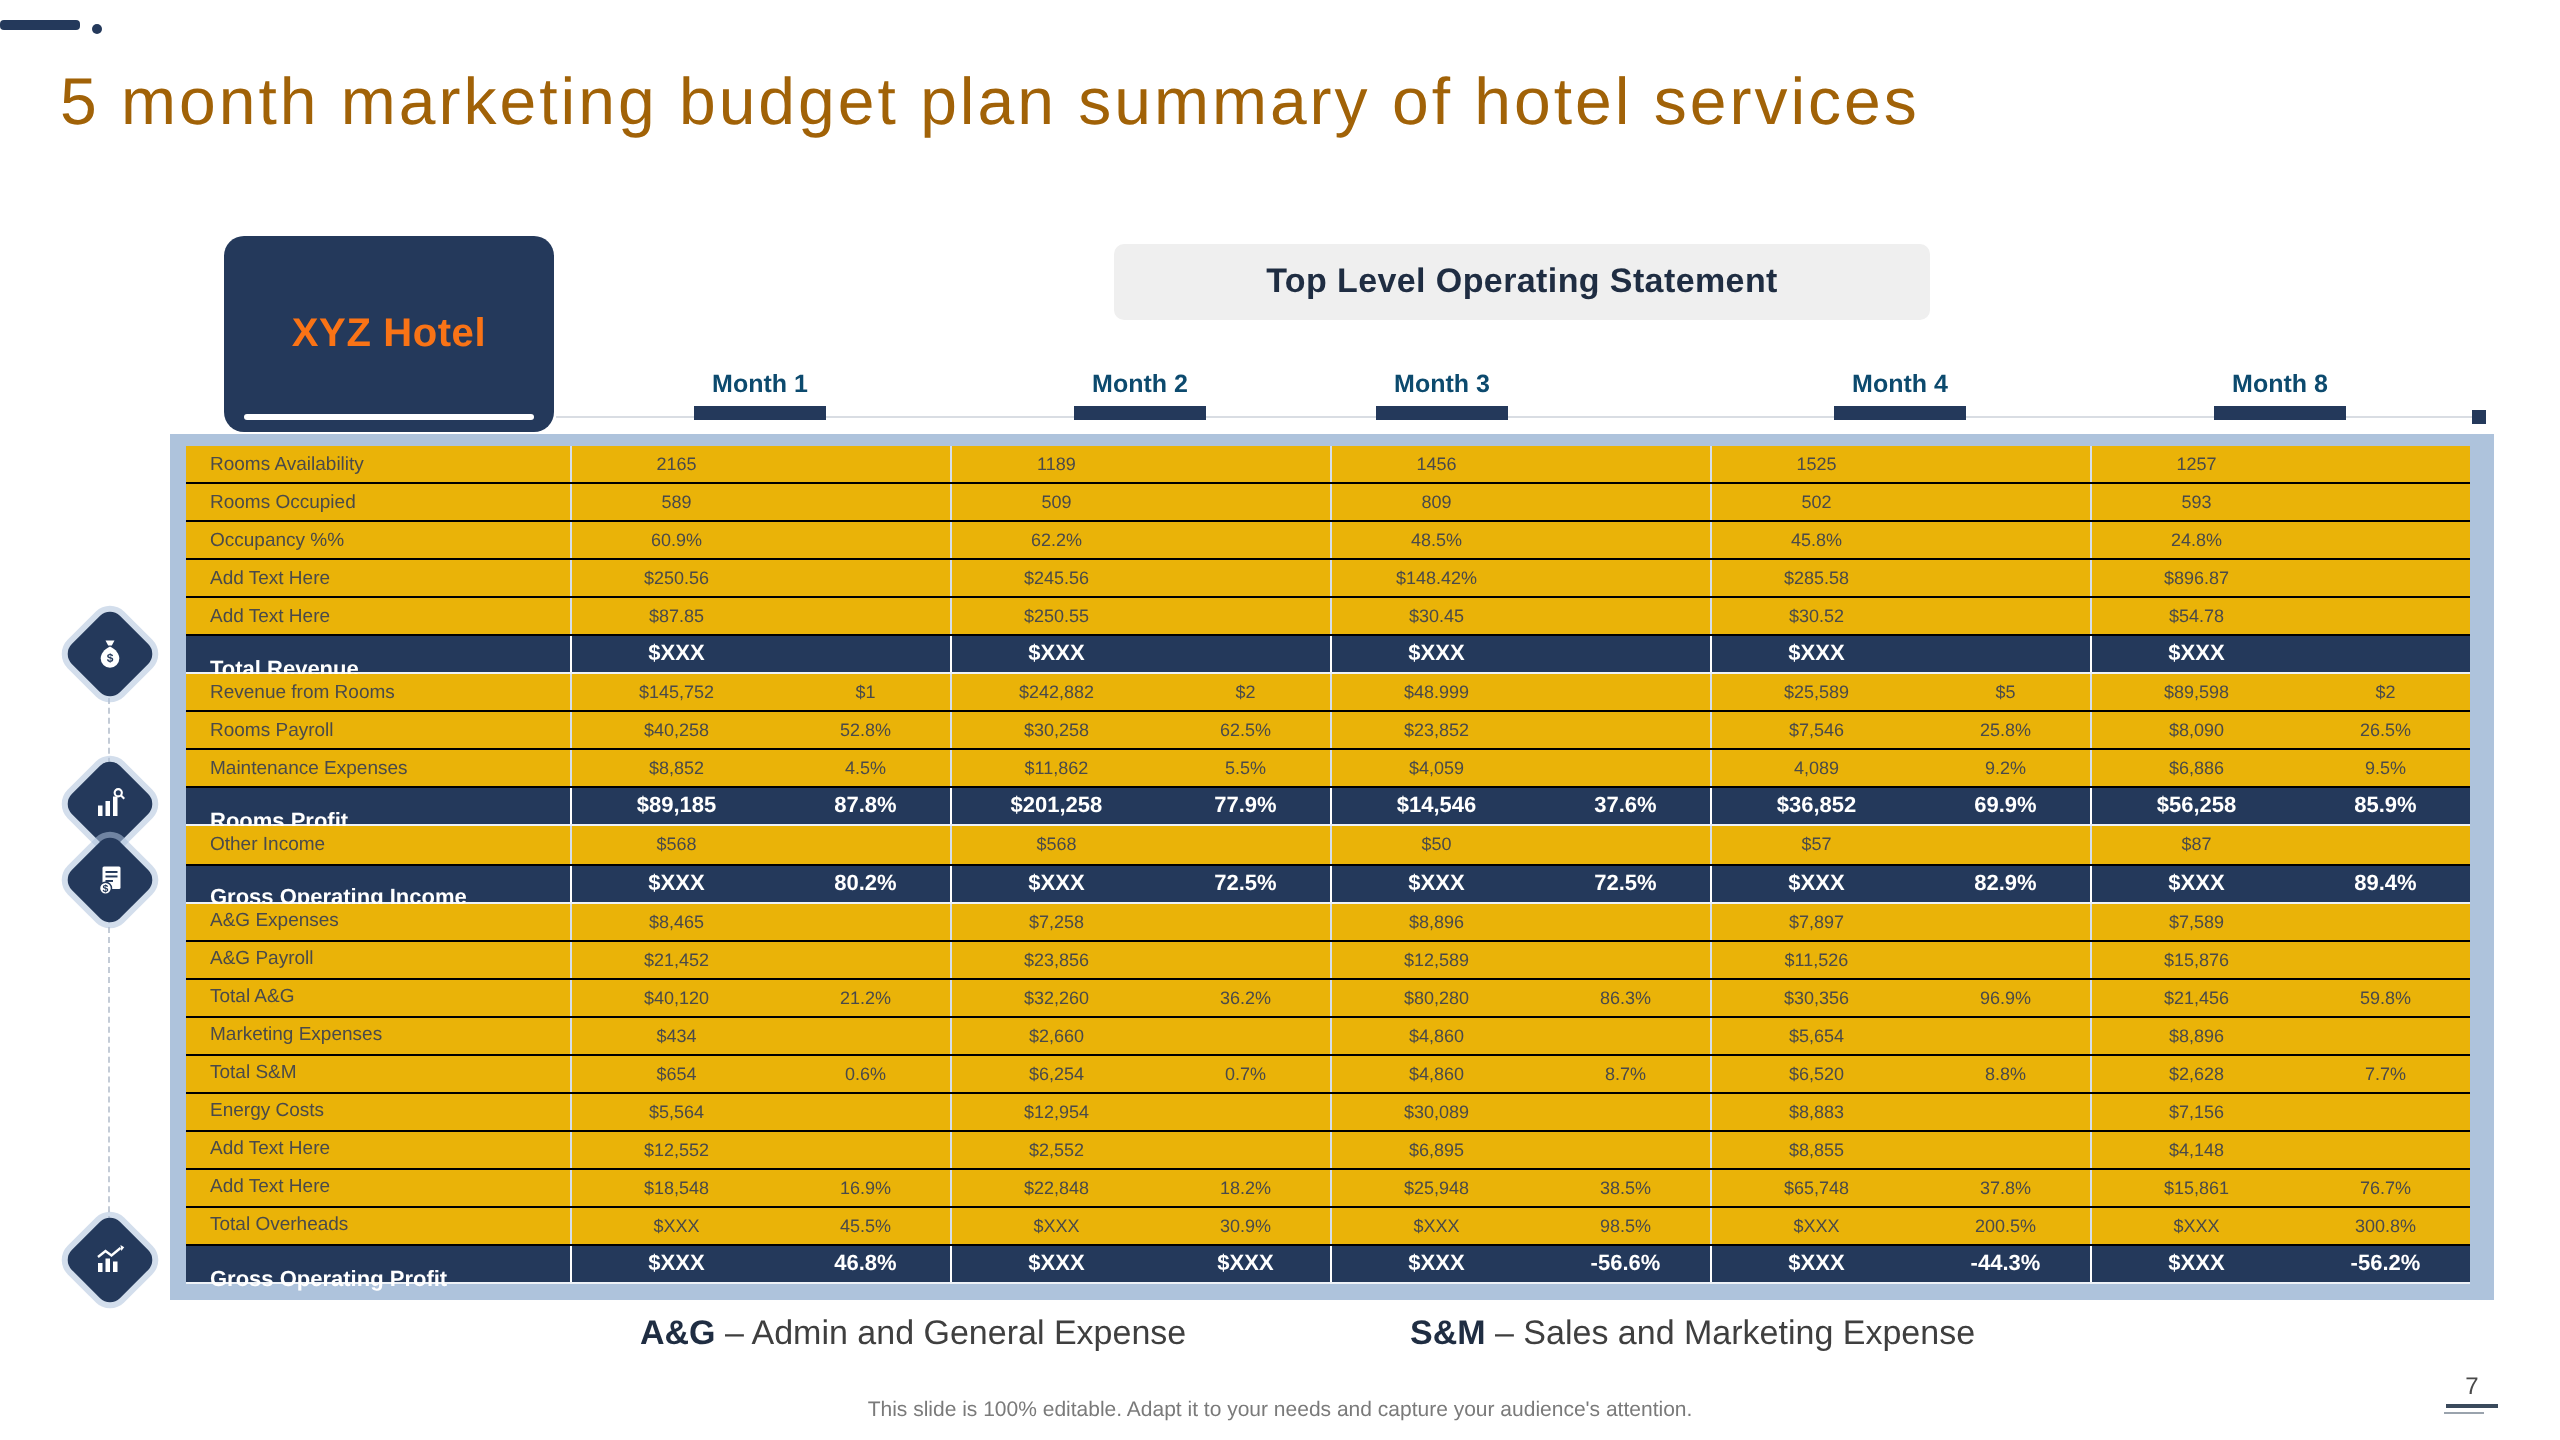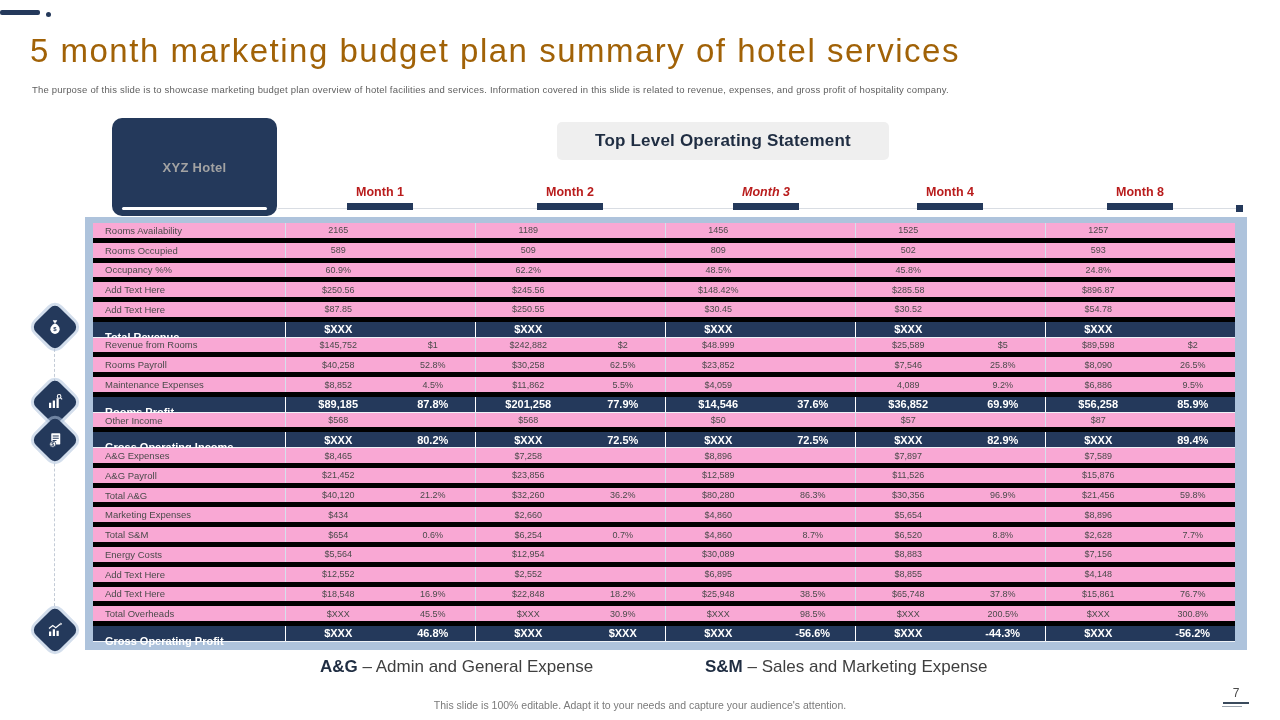--- a/index.html
+++ b/index.html
@@ -7,36 +7,36 @@
          font-family:"Liberation Sans", sans-serif;}
   
   .deco-line{position:absolute;left:0;top:10px;width:40px;height:5px;background:#24395B;border-radius:2px;}
   .deco-dot{position:absolute;left:46px;top:12px;width:5px;height:5px;background:#24395B;border-radius:50%;}
   
   .title{position:absolute;left:30px;top:32px;font-size:33px;font-weight:400;color:#a16207;letter-spacing:1.5px;white-space:nowrap;}
   .subtitle{position:absolute;left:32px;top:84px;font-size:9.5px;color:#606060;letter-spacing:.2px;white-space:nowrap;}
   
   .xyz-box{position:absolute;left:112px;top:118px;width:165px;height:98px;background:#24395B;border-radius:10px;
            display:flex;align-items:center;justify-content:center;}
-  .xyz-box span{color:#a3a3a3;font-weight:bold;font-size:13px;letter-spacing:.3px;}
+  .xyz-box span{color:#f97316;font-weight:bold;font-size:20px;letter-spacing:.3px;}
   .xyz-accent{position:absolute;left:10px;right:10px;bottom:6px;height:3px;background:#fff;border-radius:3px;}
-  .tlos-box{position:absolute;left:557px;top:122px;width:332px;height:38px;background:#EFEFEF;border-radius:5px;
+  .tlos-box{position:absolute;left:557px;top:122px;width:408px;height:38px;background:#EFEFEF;border-radius:5px;
             display:flex;align-items:center;justify-content:center;font-size:17px;font-weight:bold;color:#1F2D42;letter-spacing:.2px;}
   
   .month-line{position:absolute;left:278px;top:208px;width:960px;height:1px;background:#d9dde3;}
   .month-dot{position:absolute;left:1236px;top:205px;width:7px;height:7px;background:#24395B;}
   .month{position:absolute;top:185px;width:190px;text-align:center;}
-  .month .mlabel{font-size:12.5px;font-weight:bold;color:#b91c1c;}
+  .month .mlabel{font-size:12.5px;font-weight:bold;color:#0c4a6e;}
   .month .mbar{width:66px;height:7px;background:#24395B;margin:4px auto 0 auto;}
   
   .budget-table{position:absolute;left:85px;top:217px;width:1162px;height:433px;box-sizing:border-box;
                 border-style:solid;border-color:#AEC3DC;border-width:6px 12px 8px 8px;
                 display:flex;flex-direction:column;background:#fff;}
   .trow{display:flex;flex:1;min-height:0;align-items:stretch;box-sizing:border-box;}
-  .trow.light{background:#f9a8d4;border-bottom:5px solid #000000;color:#4a4a4a;}
+  .trow.light{background:#eab308;border-bottom:1px solid #000000;color:#4a4a4a;}
   .trow.dark{background:#24395B;color:#fff;font-weight:bold;border-bottom:1px solid #eef2f7;}
   .tlabel{width:192px;box-sizing:border-box;padding-left:12px;display:flex;align-items:center;font-size:9.5px;}
   .trow.dark .tlabel{font-size:11px;margin-top:15px;}
   .tgroup{width:190px;box-sizing:border-box;display:flex;}
   .trow.light .tgroup{border-left:1px solid #d5dfeb;}
   .trow.dark .tgroup{border-left:1px solid #ffffff;}
   .tamt{width:105px;display:flex;align-items:center;justify-content:center;font-size:9px;}
   .tpct{width:85px;display:flex;align-items:center;justify-content:center;font-size:9px;}
   .trow.dark .tamt,.trow.dark .tpct{font-size:11px;}
   
@@ -54,21 +54,20 @@
 </style>
 </head>
 <body>
 
 <div class="slide">
 
   <div class="deco-line"></div>
   <div class="deco-dot"></div>
 
   <div class="title">5 month marketing budget plan summary of hotel services</div>
-  <div class="subtitle">The purpose of this slide is to showcase marketing budget plan overview of hotel facilities and services. Information covered in this slide is related to revenue, expenses, and gross profit of hospitality company.</div>
 
   <div class="xyz-box">
     <span>XYZ Hotel</span>
     <div class="xyz-accent"></div>
   </div>
 
   <div class="tlos-box">
     <span>Top Level Operating Statement</span>
   </div>
 
@@ -76,21 +75,21 @@
   <div class="month-dot"></div>
   <div id="month-headers">
       <div class="month" style="left: 285px;">
         <div class="mlabel">Month 1</div>
         <div class="mbar"></div>
       </div>
       <div class="month" style="left: 475px;">
         <div class="mlabel">Month 2</div>
         <div class="mbar"></div>
       </div>
-      <div class="month" style="left: 671px; font-style: italic;">
+      <div class="month" style="left: 626px;">
         <div class="mlabel">Month 3</div>
         <div class="mbar"></div>
       </div>
       <div class="month" style="left: 855px;">
         <div class="mlabel">Month 4</div>
         <div class="mbar"></div>
       </div>
       <div class="month" style="left: 1045px;">
         <div class="mlabel">Month 8</div>
         <div class="mbar"></div>

